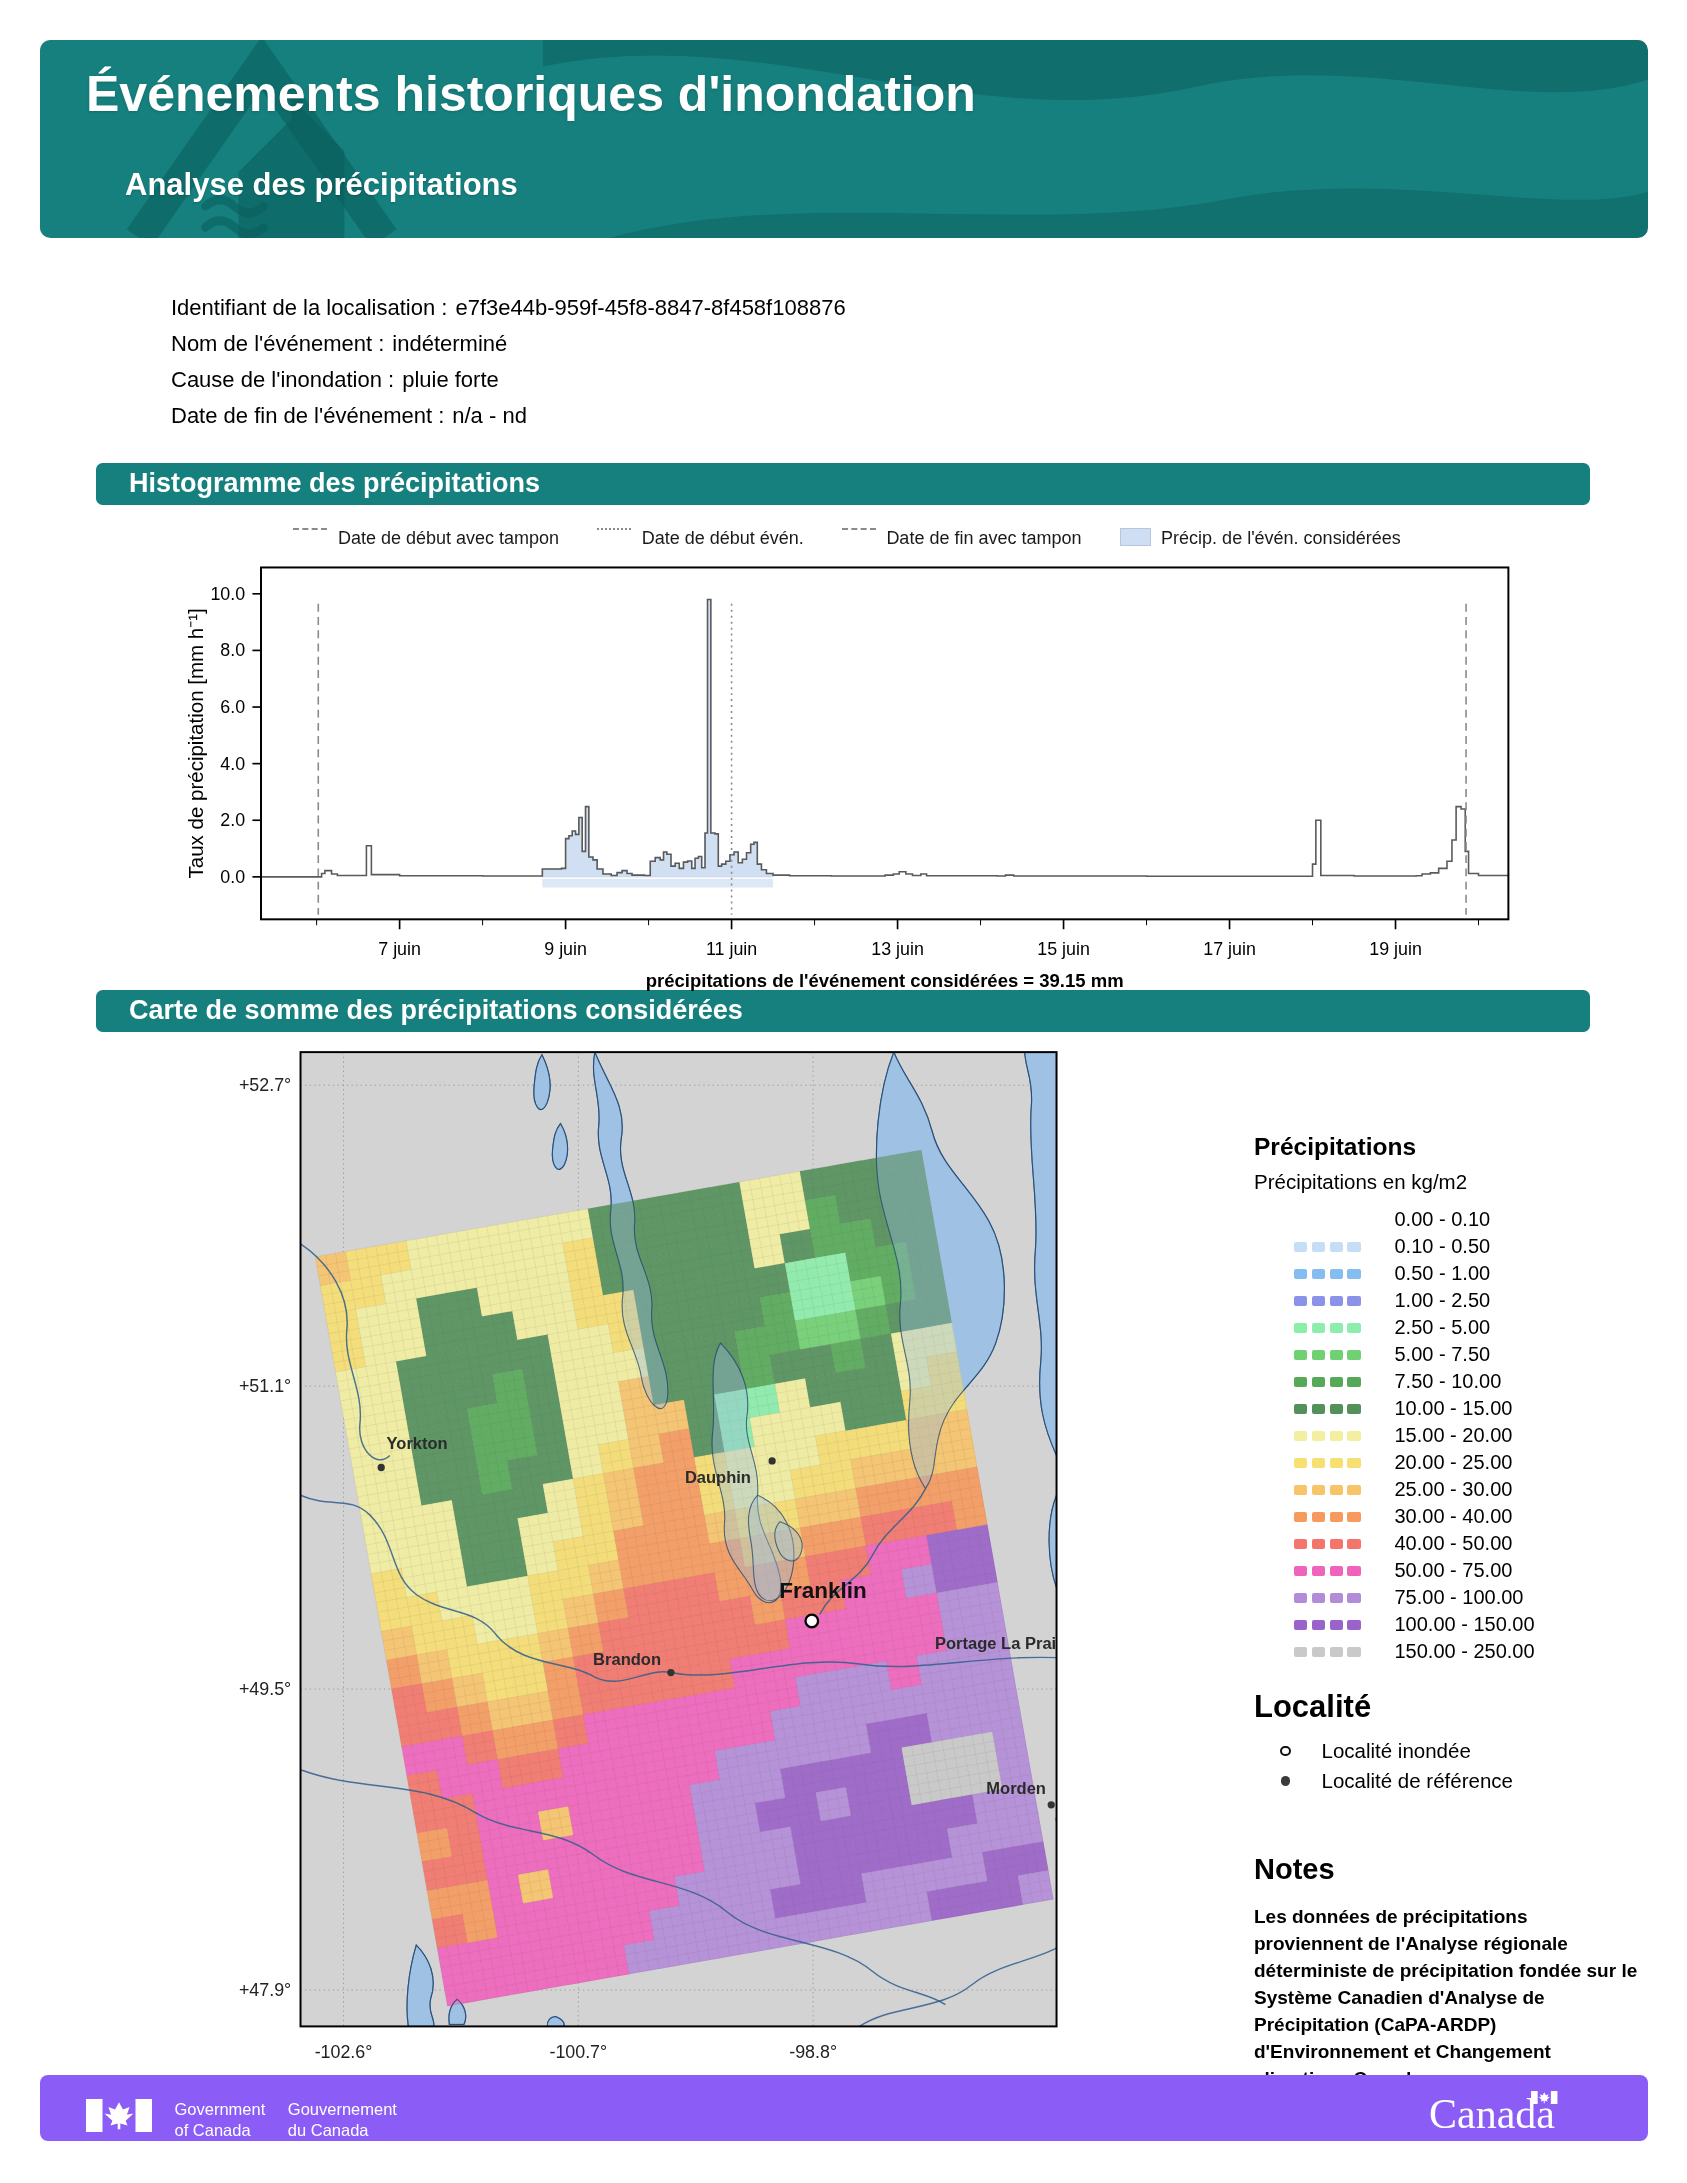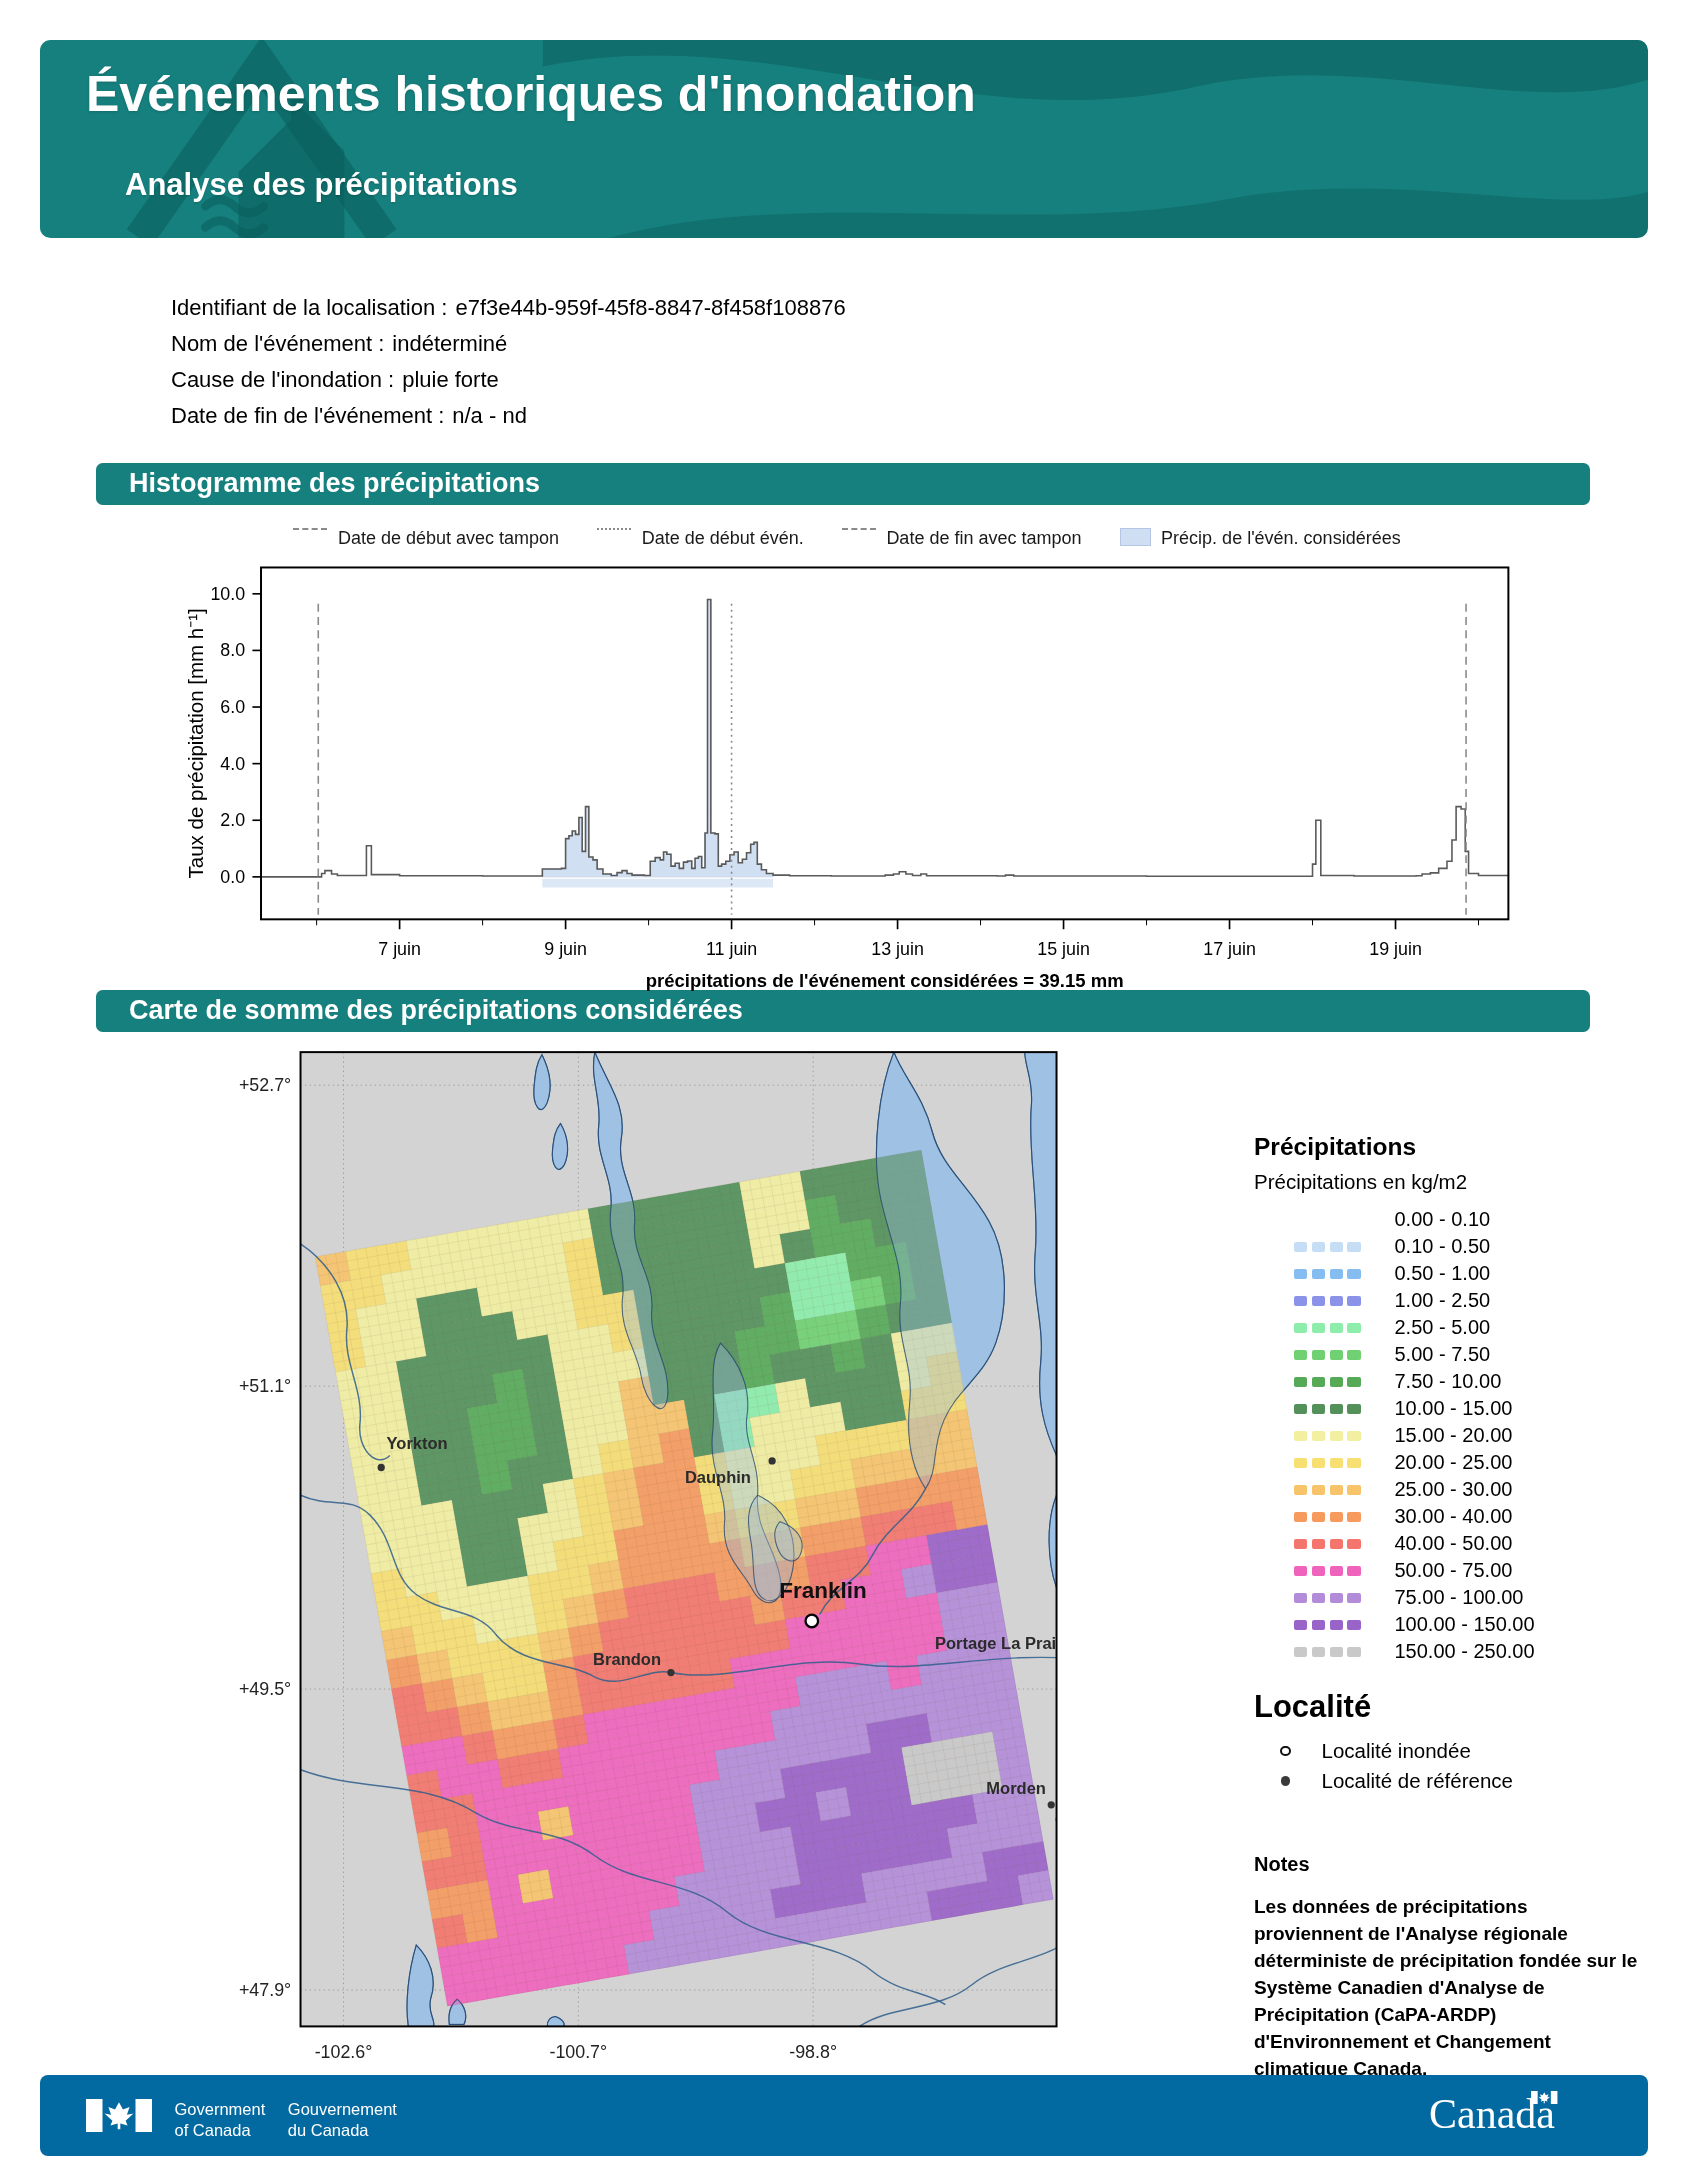--- a/index.html
+++ b/index.html
@@ -54,27 +54,27 @@
   .legend-entry{display:flex;align-items:center;height:27px;}
   .swatch{width:74px;margin-left:40px;margin-right:26.5px;display:flex;gap:4.6px;flex:none;}
   .swatch i{width:13.2px;height:10px;border-radius:2px;display:block;}
   .legend-entry span.rng{font-size:20px;}
   .loc-title{font-size:31px;font-weight:bold;margin:24px 0 10.6px 0;}
   .loc-item{display:flex;align-items:center;height:30px;}
   .loc-marker{width:26.5px;margin-left:18.5px;margin-right:22.5px;display:flex;justify-content:center;flex:none;}
   .loc-marker .open{width:10.6px;height:10.6px;border:2.6px solid #111;border-radius:50%;background:#fff;box-sizing:border-box;}
   .loc-marker .filled{width:9.3px;height:9.3px;border-radius:50%;background:#3a3a3a;}
   .loc-item span.lbl{font-size:20.5px;}
-  .notes-title{font-size:20px;font-weight:bold;margin:57px 0 17px 0;}
+  .notes-title{font-size:29px;font-weight:bold;margin:57px 0 17px 0;}
   .notes-body{font-size:19px;font-weight:bold;line-height:27px;width:387px;}
   .grid-note{font-size:19px;font-weight:bold;margin-top:28px;}
   
   .footer{
-    position:absolute;left:40px;top:2075px;width:1608px;height:81px;
-    background:#0369a1;border-radius:8px;color:#fff;
+    position:absolute;left:40px;top:2075px;width:1608px;height:66px;
+    background:#8b5cf6;border-radius:8px;color:#fff;
   }
   .gov-block{position:absolute;left:46px;top:24px;display:flex;gap:22.5px;align-items:flex-start;}
   .gov-col{font-size:16.5px;line-height:20.5px;}
   .wordmark{position:absolute;right:93px;top:14.6px;font-family:"Liberation Serif",serif;font-size:42px;color:#fff;}
   .wordmark .mini-flag{position:absolute;right:-2.6px;top:1.3px;}
 </style>
 </head>
 <body>
 
 <div class="header-card">

